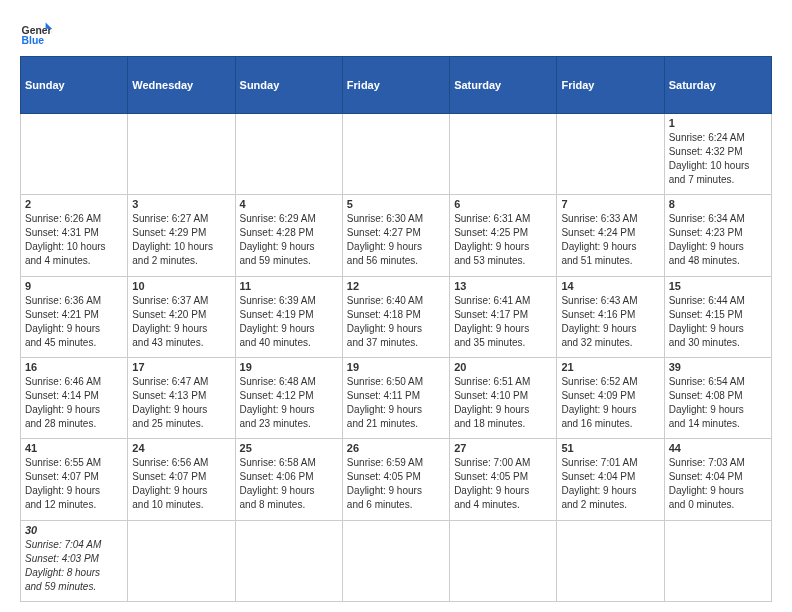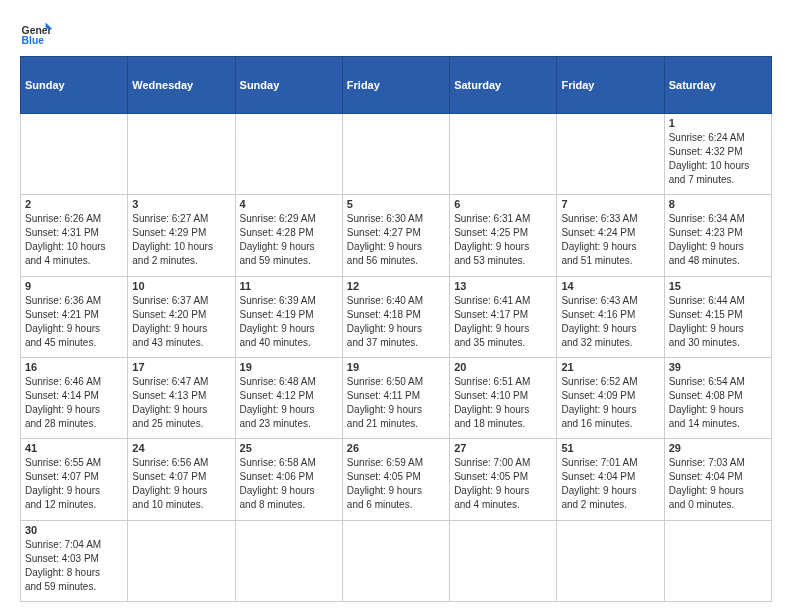--- a/index.html
+++ b/index.html
@@ -80,20 +80,21 @@
     .day-info {
       font-size: 10px;
       color: #333;
       line-height: 1.4;
     }
     .empty-cell {
       background: #fff;
     }
     .last-row td {
       height: 60px;
+      font-style: italic;
     }
   </style>
 </head>
 <body>
 
 <div class="page">
   <div class="header">
     <div class="logo">
       <svg class="logo-icon" viewBox="0 0 40 40" xmlns="http://www.w3.org/2000/svg">
         <text x="2" y="22" font-size="13" font-weight="bold" fill="#333">General</text>
@@ -241,21 +242,21 @@
           </td>
           <td>
             <span class="day-number">27</span>
             <div class="day-info">Sunrise: 7:00 AM<br>Sunset: 4:05 PM<br>Daylight: 9 hours<br>and 4 minutes.</div>
           </td>
           <td>
             <span class="day-number">51</span>
             <div class="day-info">Sunrise: 7:01 AM<br>Sunset: 4:04 PM<br>Daylight: 9 hours<br>and 2 minutes.</div>
           </td>
           <td>
-            <span class="day-number">29</span>
+            <span class="day-number">44</span>
             <div class="day-info">Sunrise: 7:03 AM<br>Sunset: 4:04 PM<br>Daylight: 9 hours<br>and 0 minutes.</div>
           </td>
         </tr>
         <tr class="last-row">
           <td>
             <span class="day-number">30</span>
             <div class="day-info">Sunrise: 7:04 AM<br>Sunset: 4:03 PM<br>Daylight: 8 hours<br>and 59 minutes.</div>
           </td>
           <td class="empty-cell"></td>
           <td class="empty-cell"></td>

